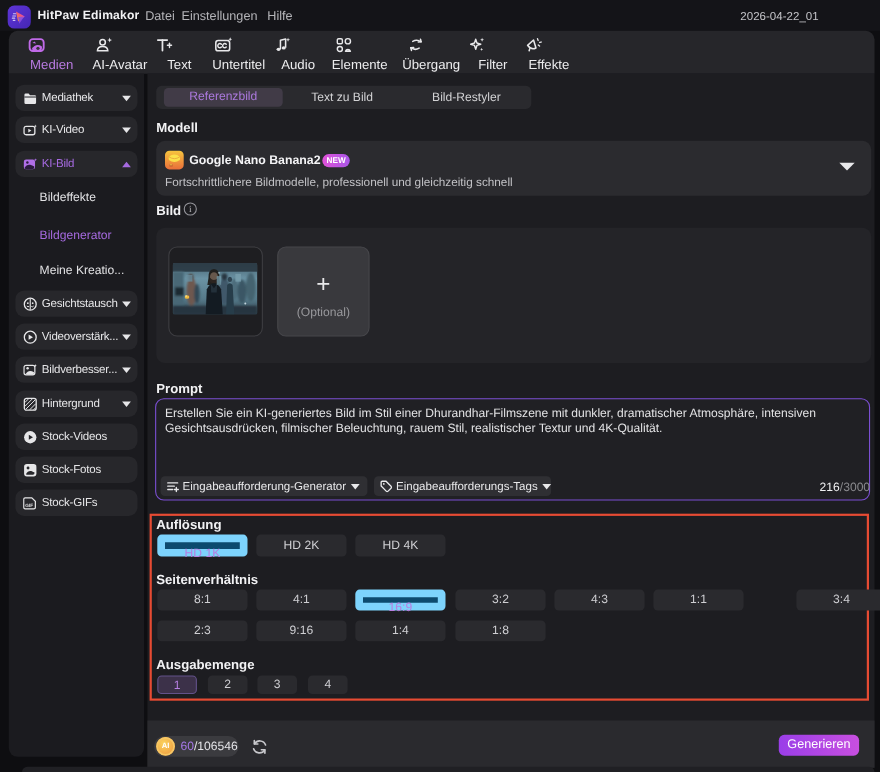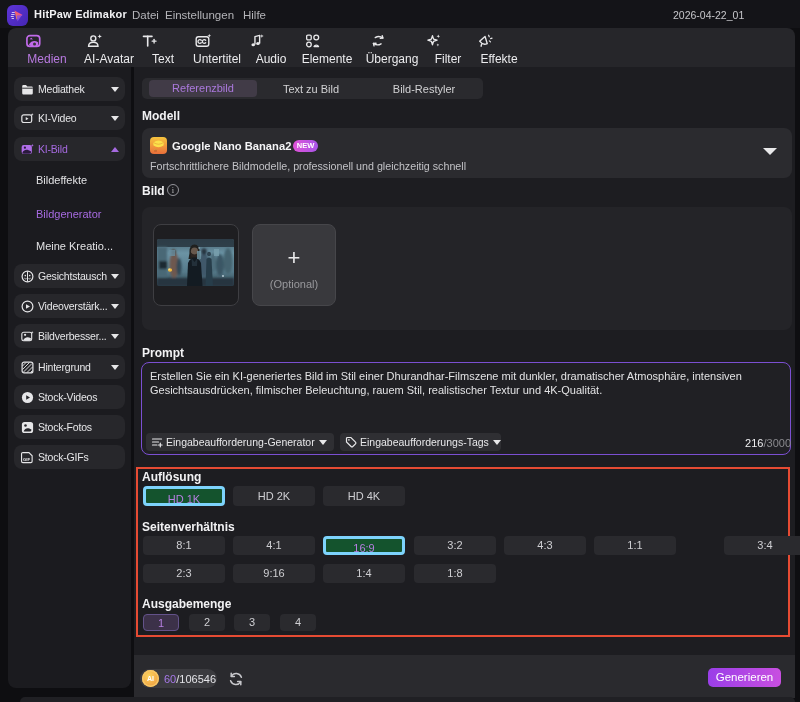--- a/index.html
+++ b/index.html
@@ -58,21 +58,21 @@
 #promptbox { left:141px; top:362px; width:650px; height:93px; background:#202024; border:1.5px solid #7b4fd2; border-radius:8px; }
 #prompttext { left:150px; top:369px; width:600px; font-size:11px; color:#e2e2e4; line-height:14.2px; }
 .pbtn { position:absolute; top:433px; height:18px; background:#2f2f33; border-radius:4px; display:flex; align-items:center; font-size:10.5px; color:#e8e8ea; white-space:nowrap; }
 .pbtn .pic { margin-left:5px; margin-right:3px; display:flex; align-items:center; }
 .pbtn .car { width:0; height:0; border-left:4px solid transparent; border-right:4px solid transparent; border-top:5px solid #e8e8ea; margin-left:4px; }
 #pcount { top:437px; left:735px; width:56px; text-align:right; font-size:11px; color:#f0f0f2; }
 #pcount span { color:#8a8a8e; }
 
 #redbox { left:136px; top:467px; width:654px; height:170px; border:2px solid #e64b33; }
 .rbtn { position:absolute; background:#2a2a2e; border-radius:4px; text-align:center; font-size:11px; color:#cfcfd3; }
-.rbtn.sel { background:#14532d; border:3px solid #7dd3fc; color:#b77fe2; }
+.rbtn.sel { background:#0c4a6e; border:7px solid #7dd3fc; color:#b77fe2; }
 .rbtn.qty.sel { background:#3c3149; border:1px solid #63528a; }
 .hdrow { top:486px; width:82px; height:20px; line-height:20px; }
 .r1 { top:536px; width:82px; height:19px; line-height:19px; }
 .r2 { top:564px; width:82px; height:19px; line-height:19px; }
 .qty { top:614px; width:36px; height:17px; line-height:17px; }
 
 #bottombar { left:134px; top:655px; width:661px; height:43px; background:#2a2a2e; }
 #aipill { left:140px; top:669px; width:77px; height:19px; background:#3b3b3f; border-radius:10px; }
 #aicircle { left:142px; top:670px; width:17px; height:17px; border-radius:50%; background:radial-gradient(circle at 40% 35%,#fbd35e 0%,#f3ae4a 55%,#e88f3c 100%); box-shadow: inset 0 0 0 1.5px #f6c765; color:#fff; font-size:7px; font-weight:bold; text-align:center; line-height:17px; }
 #credits { left:164px; top:673px; font-size:11px; color:#a678e8; }

